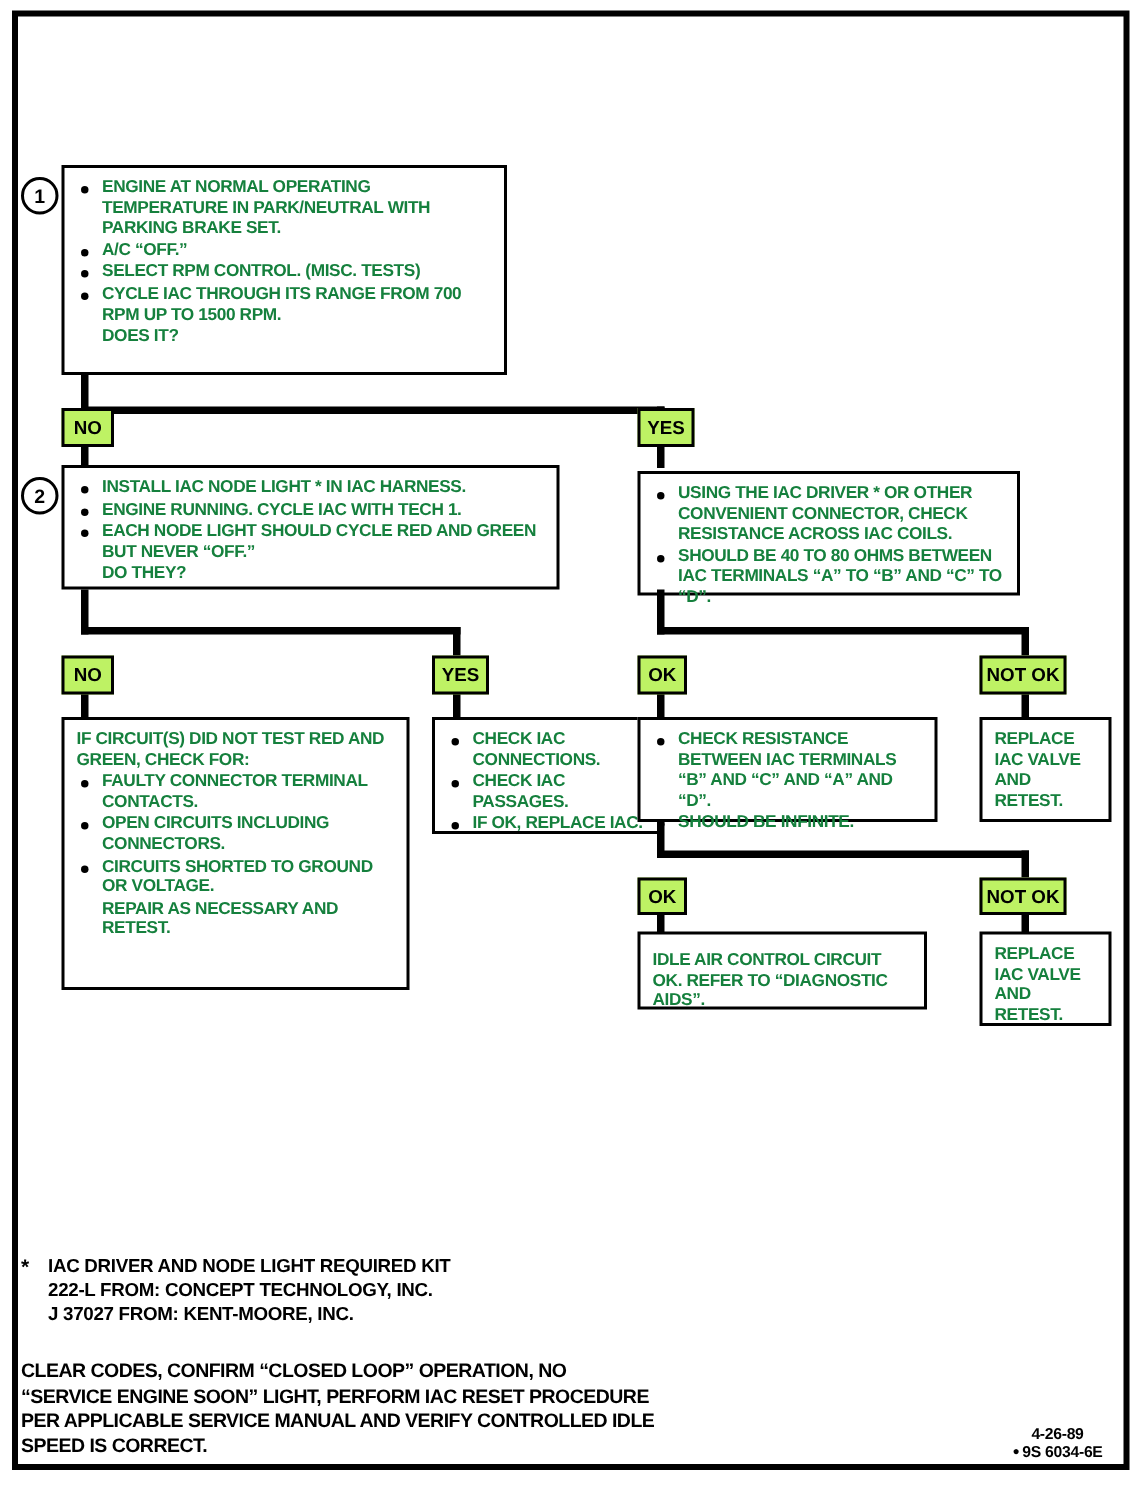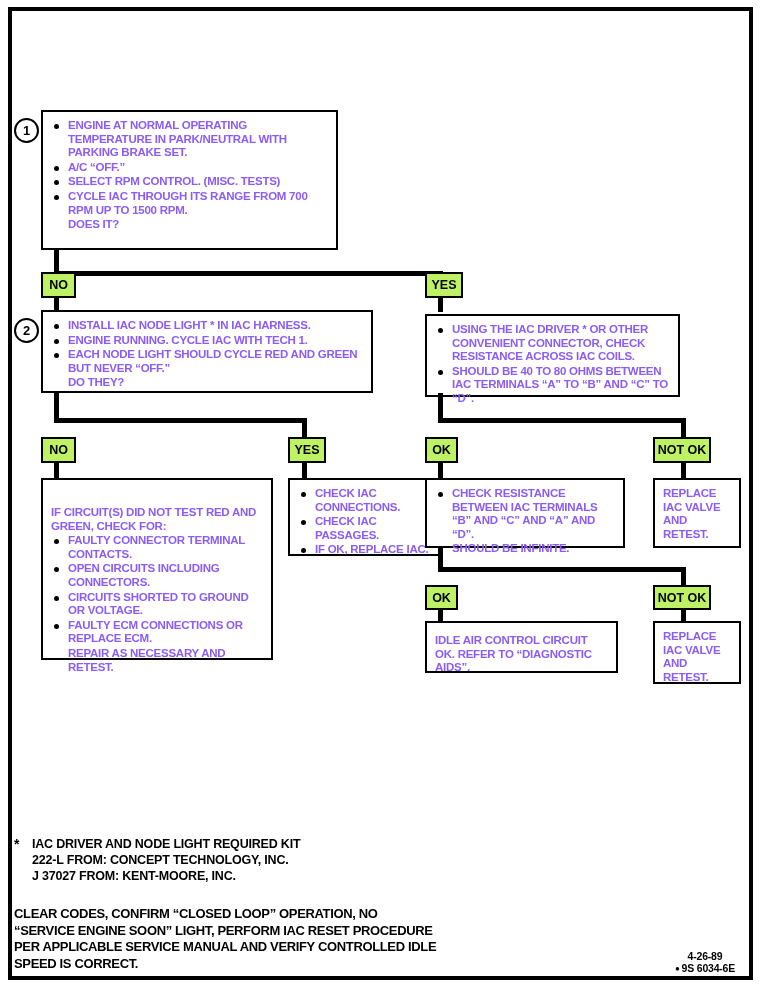--- a/index.html
+++ b/index.html
@@ -30,21 +30,21 @@
     box-sizing: border-box;
   }
   
   .box {
     position: absolute;
     border: 2px solid #000;
     box-sizing: border-box;
     background: #fff;
     font-weight: bold;
     letter-spacing: -0.2px;
-    color: #8b5cf6;
+    color: #15803d;
   }
   .tag {
     position: absolute;
     border: 2px solid #000;
     box-sizing: border-box;
     background: #bef264;
     font-weight: bold;
     font-size: 12.5px;
     display: flex;
     align-items: center;
@@ -139,21 +139,20 @@
   }
   .plain-text {
     padding: 7px 6px 5px 8px;
     font-size: 11.5px;
     line-height: 13.6px;
     font-weight: bold;
     letter-spacing: -0.25px;
   }
   .lead-line {
     margin-bottom: 1px;
-    margin-top: 19px;
   }
   
   .footnote {
     position: absolute;
     left: 14px;
     top: 836px;
     width: 430px;
     font-size: 12.5px;
     line-height: 16px;
     font-weight: bold;
@@ -270,21 +269,20 @@
   <div class="ln" style="left:438px; top:461px; width:5px; height:18px;"></div>
   <div class="ln" style="left:681px; top:461px; width:5px; height:18px;"></div>
 
   <div class="box" style="left:41px; top:478px; width:232px; height:182px;">
     <div class="plain-text">
       <div class="lead-line">IF CIRCUIT(S) DID NOT TEST RED AND GREEN, CHECK FOR:</div>
       <ul class="blist">
         <li>FAULTY CONNECTOR TERMINAL CONTACTS.</li>
         <li>OPEN CIRCUITS INCLUDING CONNECTORS.</li>
         <li>CIRCUITS SHORTED TO GROUND OR VOLTAGE.</li>
-        <li>FAULTY ECM CONNECTIONS OR REPLACE ECM.</li>
         <li class="nobullet">REPAIR AS NECESSARY AND RETEST.</li>
       </ul>
     </div>
   </div>
 
   <div class="box" style="left:288px; top:478px; width:152px; height:78px;">
     <div class="box-inner">
       <ul class="blist">
         <li>CHECK IAC CONNECTIONS.</li>
         <li>CHECK IAC PASSAGES.</li>

